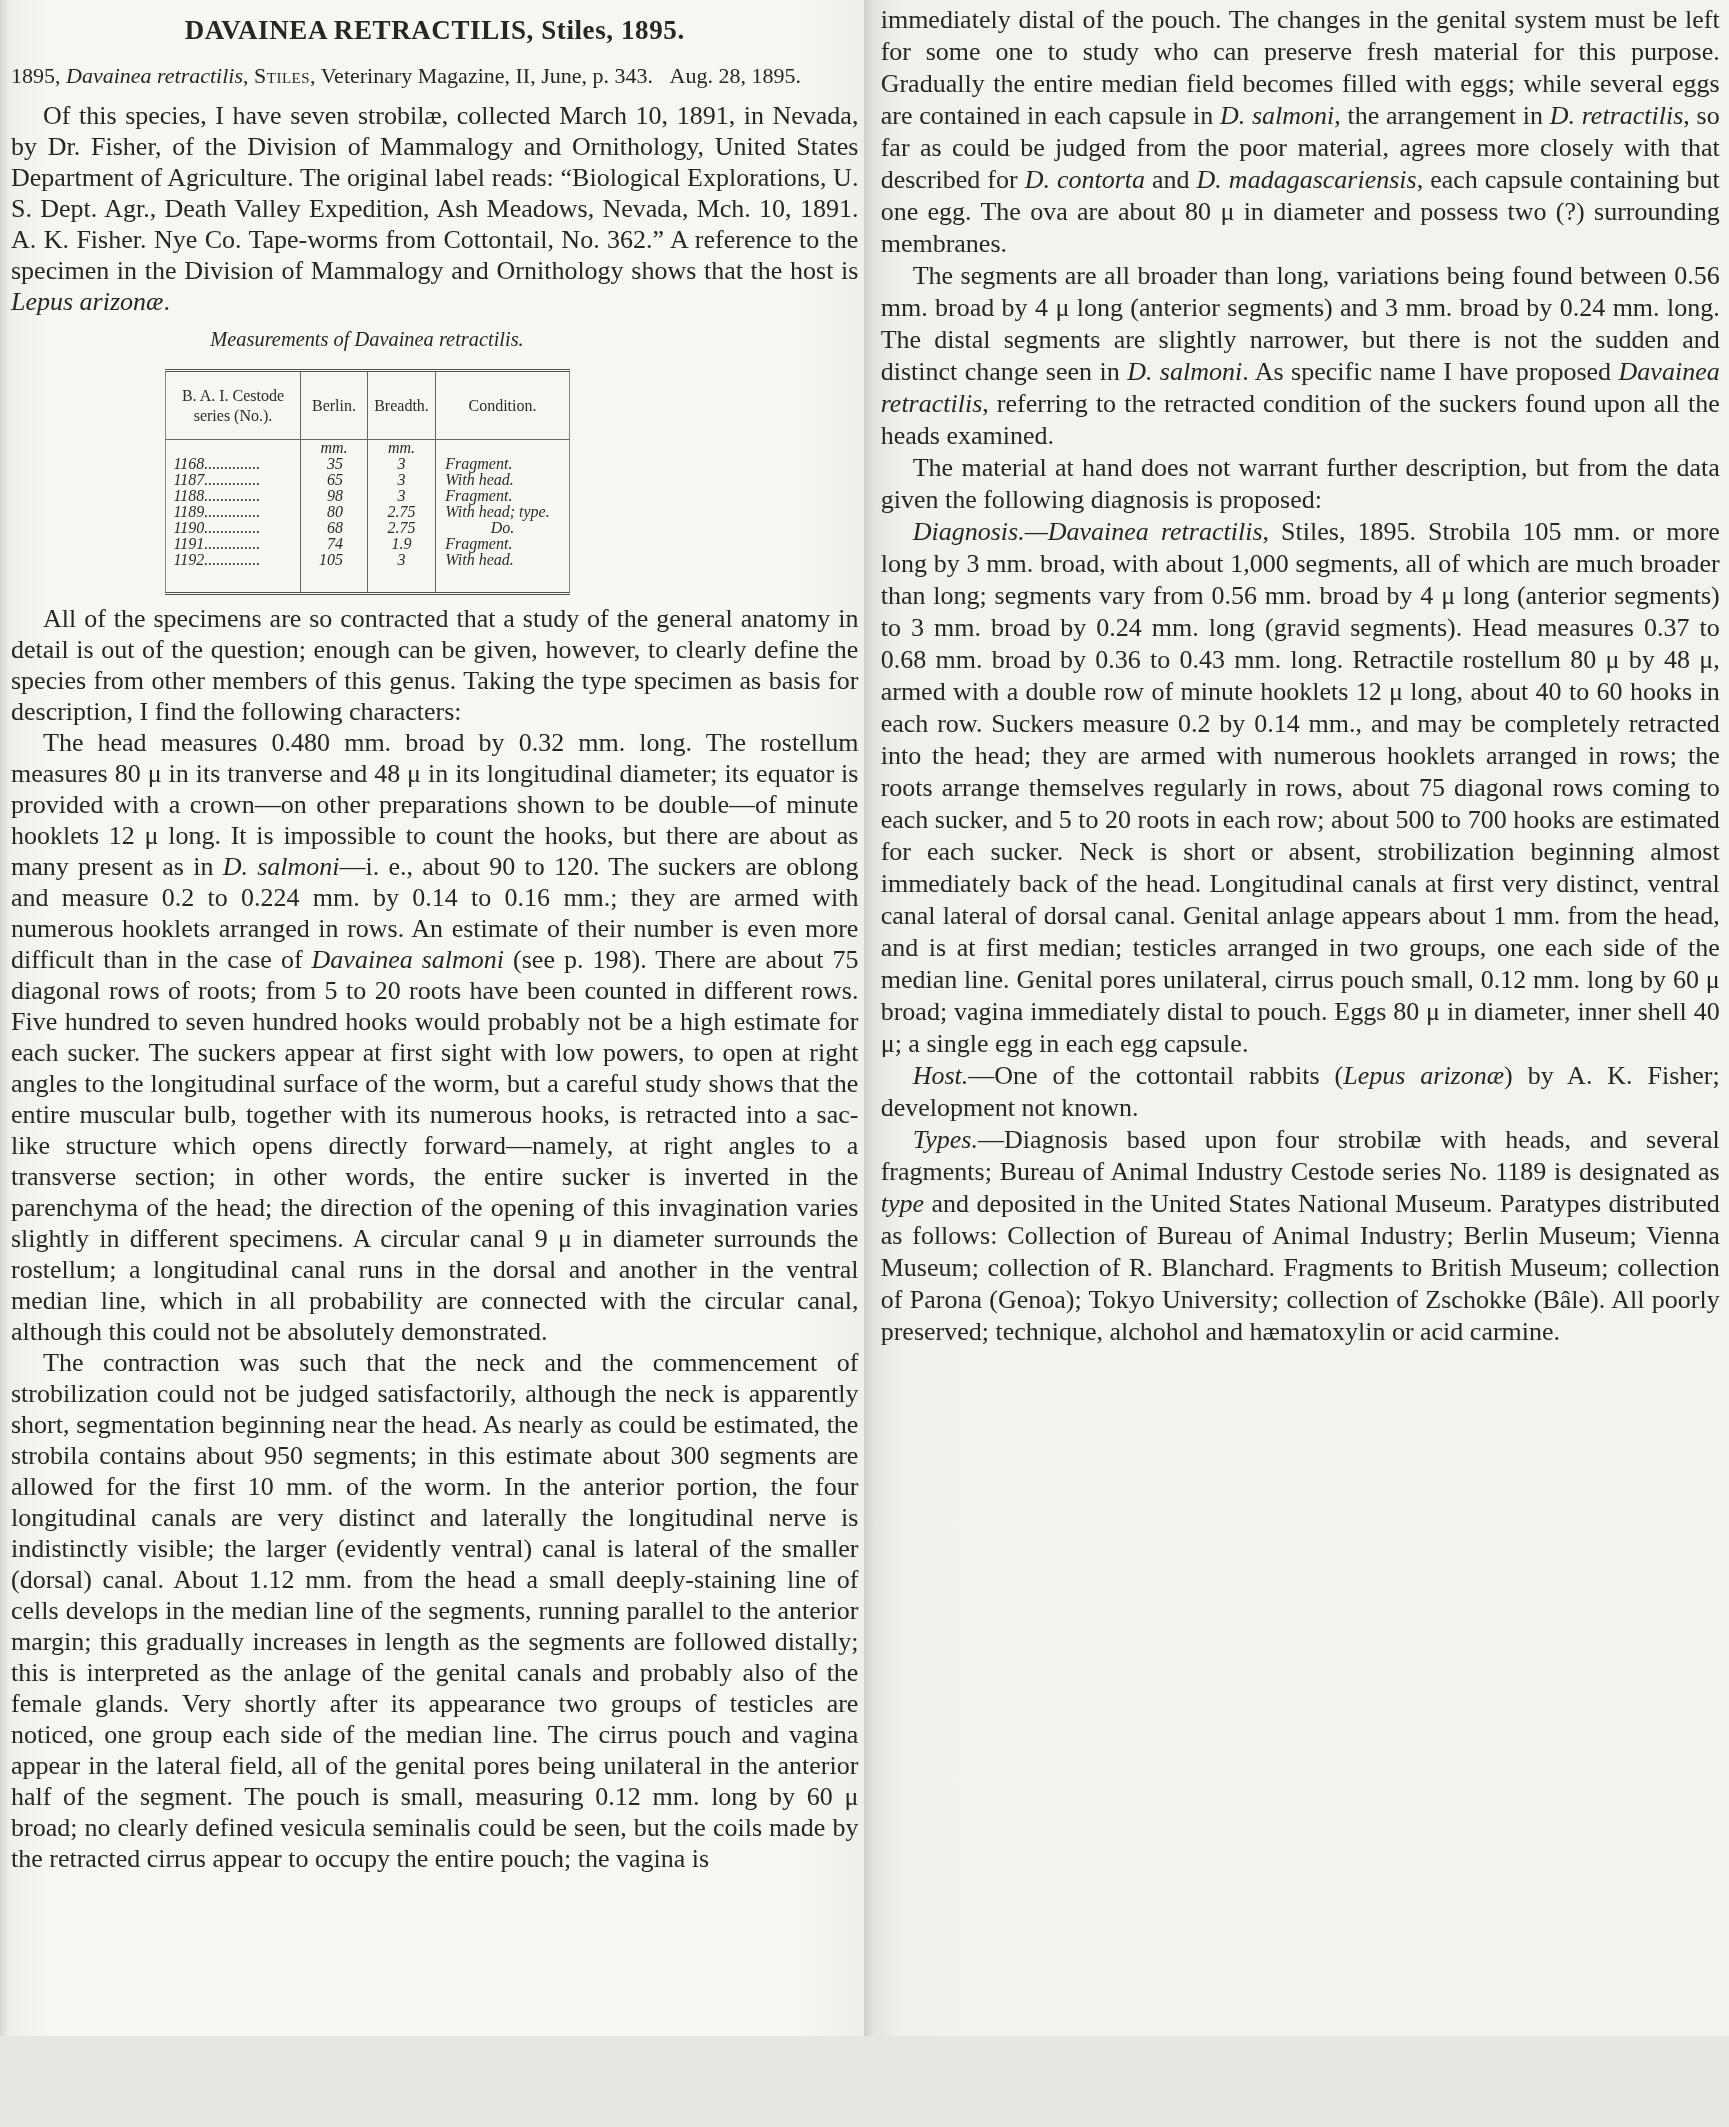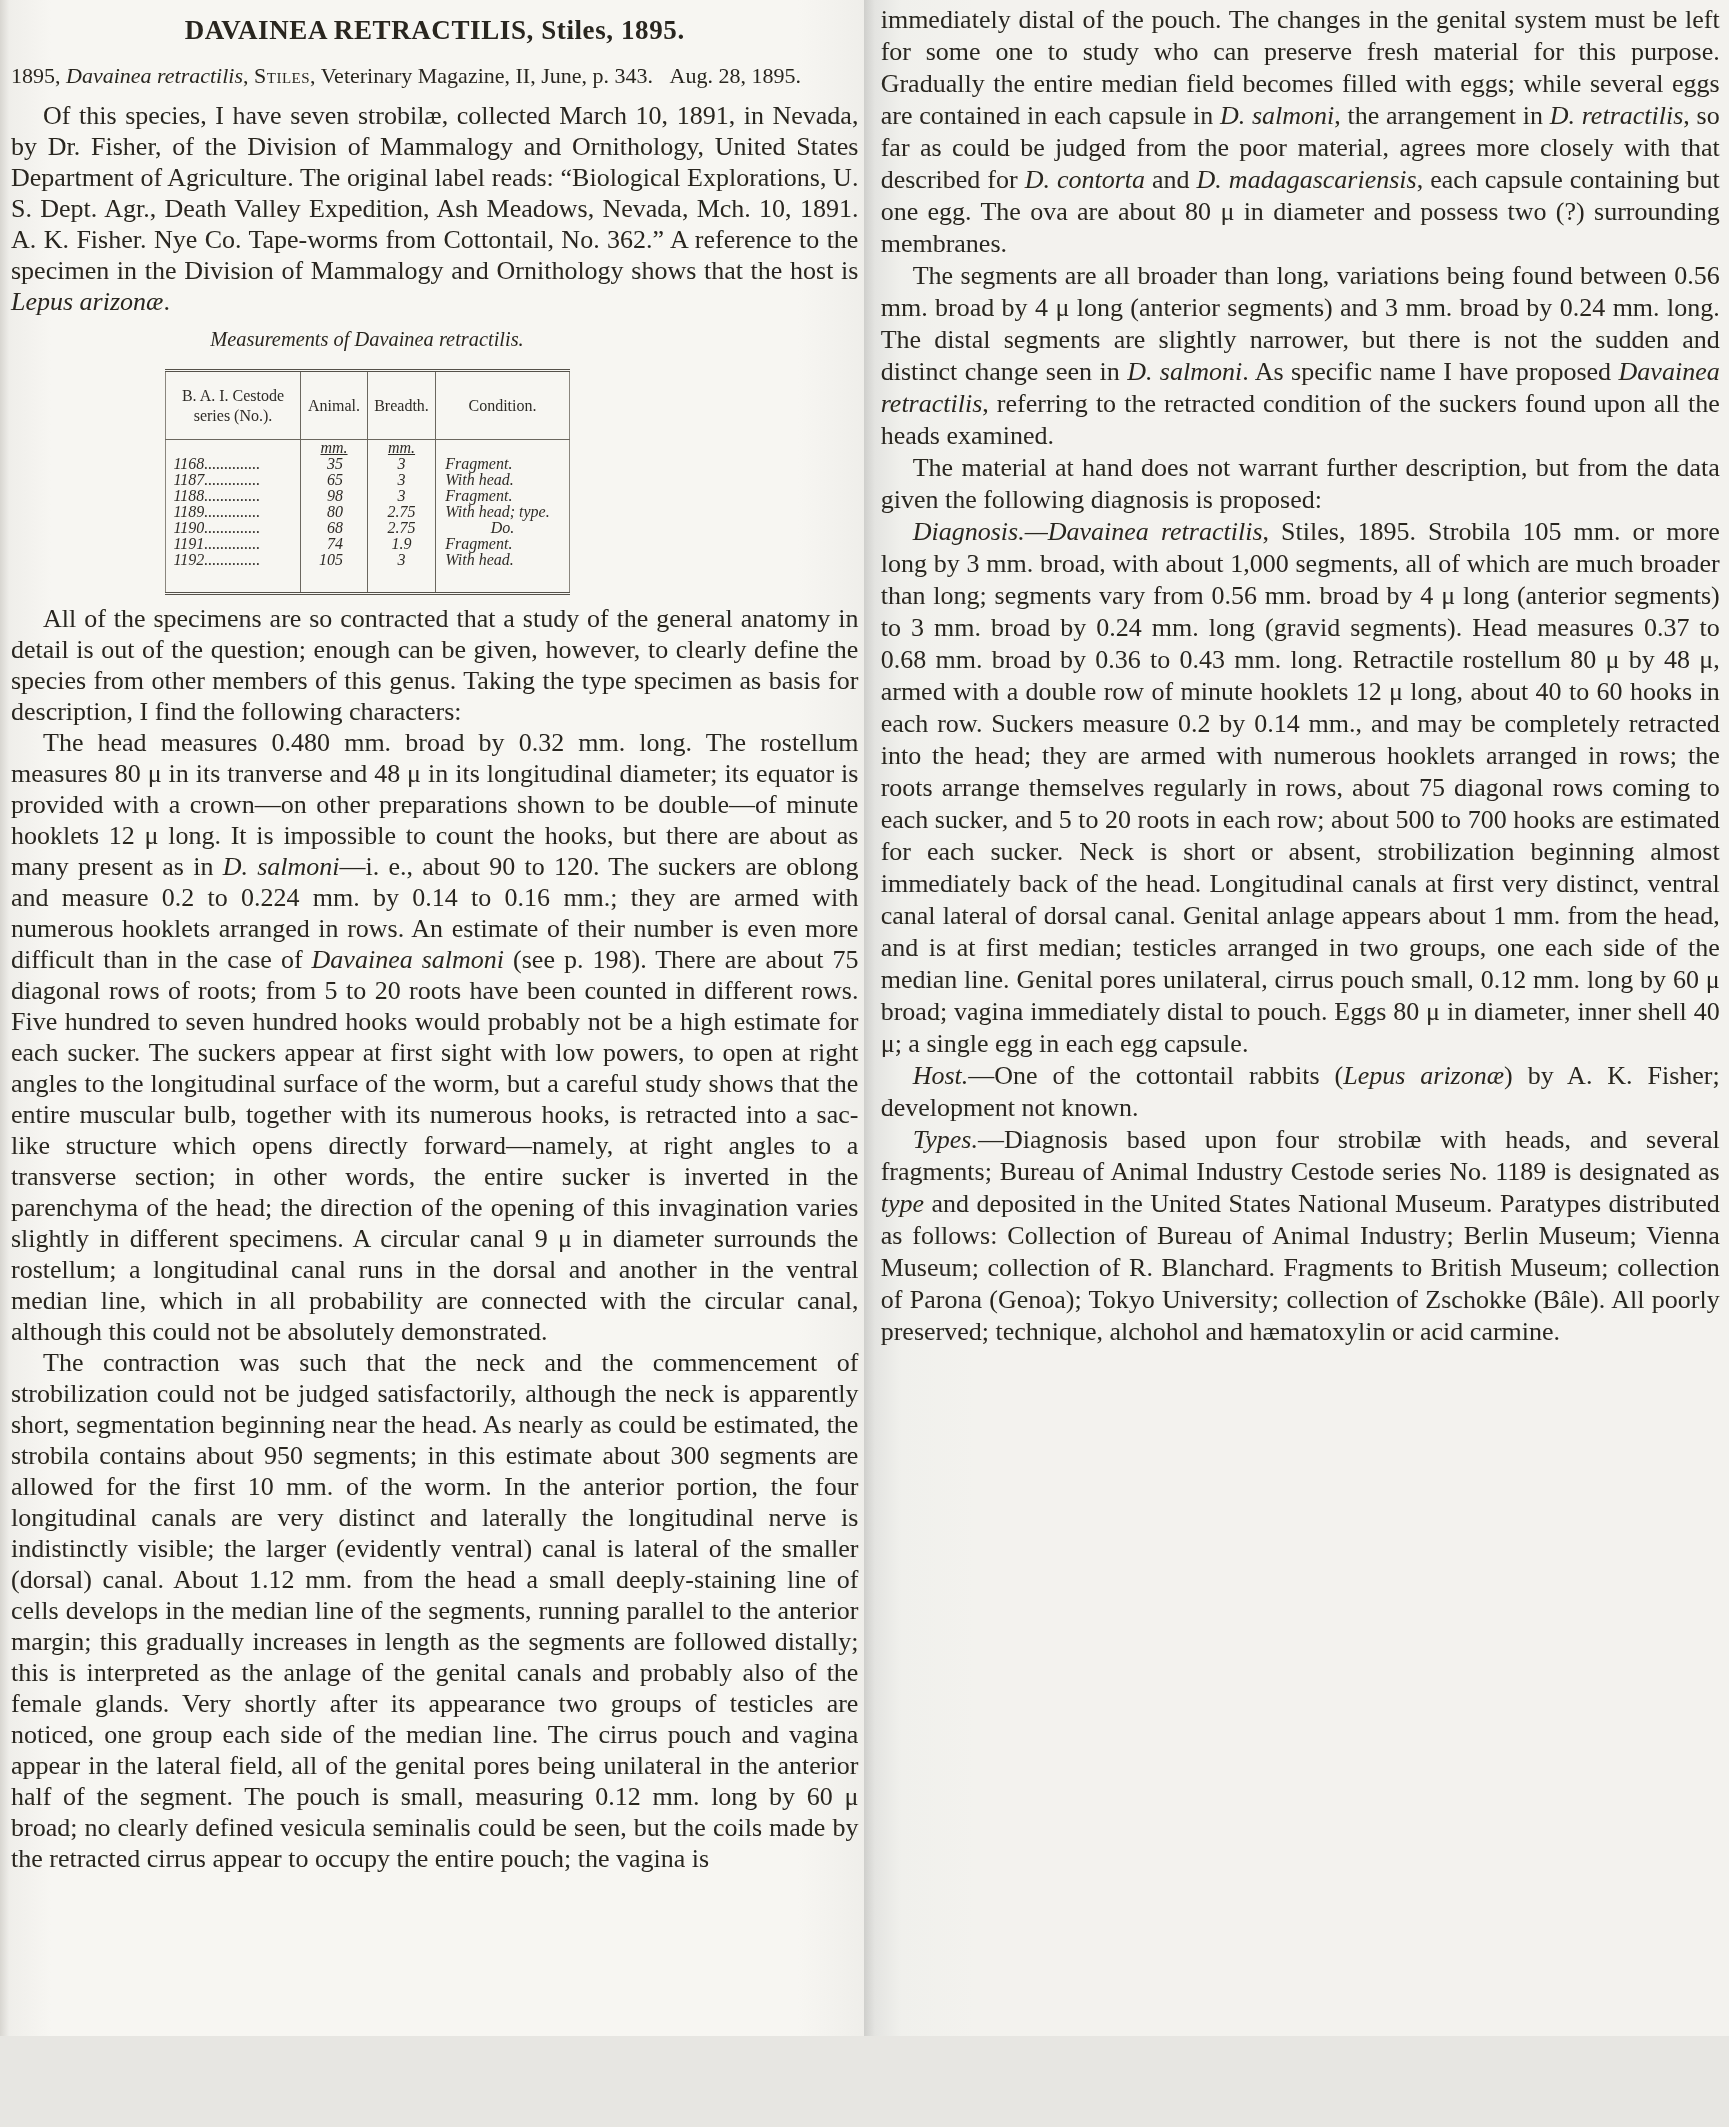--- a/index.html
+++ b/index.html
@@ -44,21 +44,21 @@
   table.meas th{
     font-weight:normal;font-size:16px;line-height:19.5px;text-align:center;
     vertical-align:middle;height:67px;border-bottom:0.9px solid #6b675f;padding:0 1.9px;
   }
   table.meas th + th, table.meas td + td{border-left:0.9px solid #6b675f;}
   table.meas td{font-size:16px;line-height:16px;padding:0;font-style:italic;}
   table.meas td:nth-child(1){text-align:left;padding-left:7.4px;}
   table.meas td:nth-child(2){text-align:right;padding-right:24px;}
   table.meas td:nth-child(3){text-align:center;}
   table.meas td:nth-child(4){text-align:left;padding-left:9.3px;}
-  tr.unit-row td{font-style:italic;text-decoration:underline;}
+  tr.unit-row td{font-style:italic;}
   tr.unit-row td:nth-child(2){text-align:center;padding-right:0;}
   tr.last-row td{padding-bottom:24px;}
   td.do-cell{text-align:center !important;padding-left:0 !important;}
   .spacer-after-table{height:7.4px;}
 </style>
 </head>
 <body>
 
 <div class="page">
 
@@ -73,21 +73,21 @@
       <table class="meas">
         <colgroup>
           <col style="width:135px">
             <col style="width:67px">
             <col style="width:68px">
             <col style="width:134px">
         </colgroup>
         <thead>
             <tr>
               <th>B. A. I. Cestode<br>series (No.).</th>
-              <th>Animal.</th>
+              <th>Berlin.</th>
               <th>Breadth.</th>
               <th>Condition.</th>
             </tr>
           </thead>
         <tbody>
             <tr class="unit-row">
               <td></td>
               <td>mm.</td>
               <td>mm.</td>
               <td></td>

